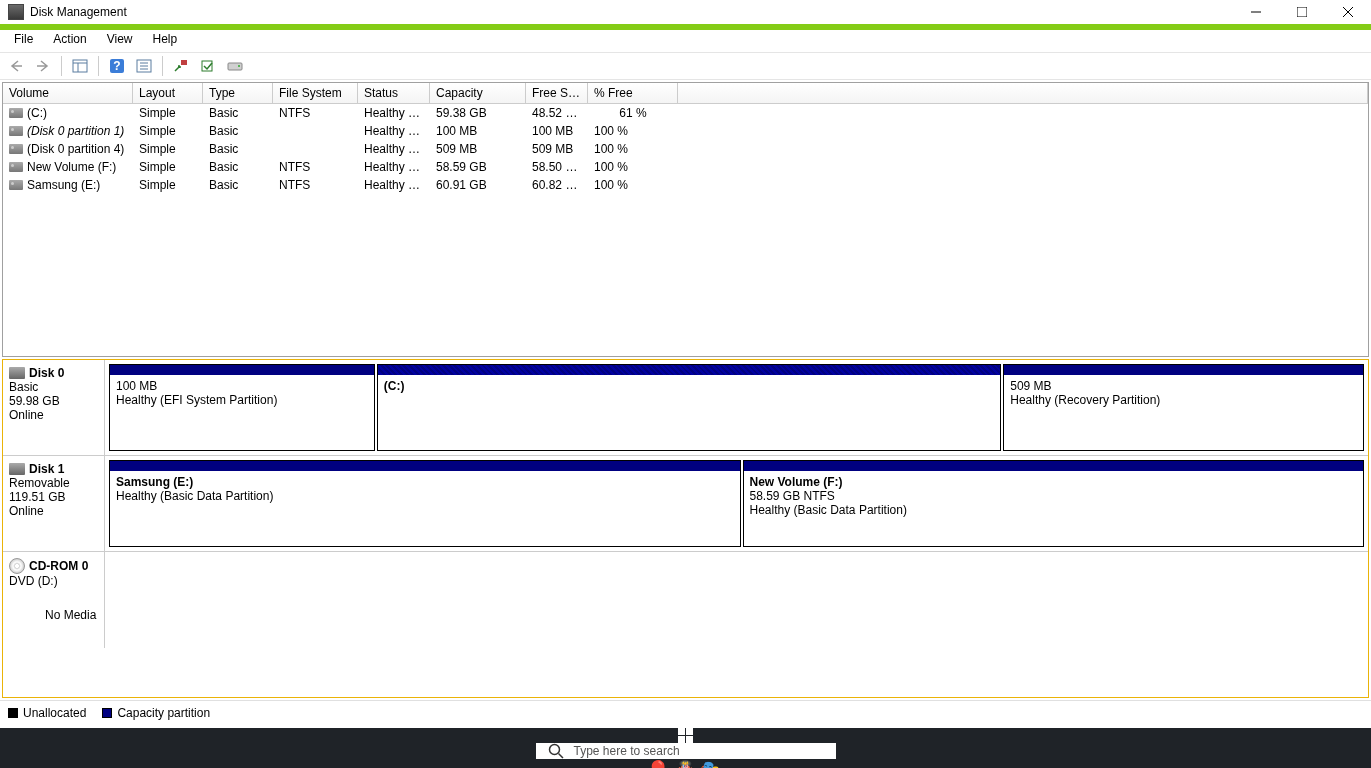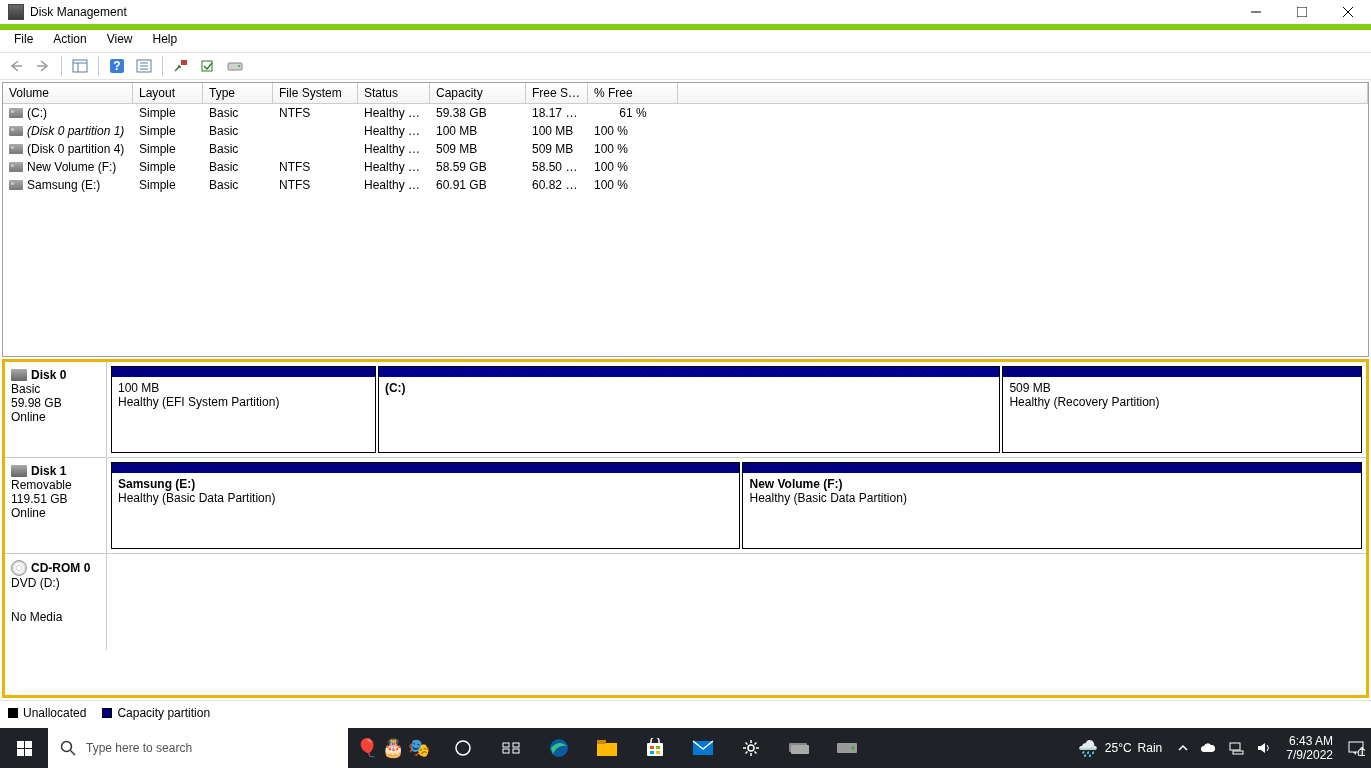--- a/index.html
+++ b/index.html
@@ -27,21 +27,21 @@
 .vl-header .col { border: 1px solid #ccc; border-top: none; border-left: none; padding: 3px 6px; background: linear-gradient(#fff, #f4f4f4); position: relative; cursor: pointer; white-space: nowrap; overflow: hidden; text-overflow: ellipsis; }
 .vl-body .row { display: flex; height: 18px; align-items: center; }
 .vl-body .row .cell { padding: 1px 6px; white-space: nowrap; overflow: hidden; text-overflow: ellipsis; }
 .vl-body .row .cell.first { display: flex; align-items: center; gap: 4px; }
 .disk-mini-icon { width: 14px; height: 10px; background: linear-gradient(#aaa, #777); border-radius: 1px; flex-shrink: 0; position: relative; }
 .disk-mini-icon::before { content: ""; position: absolute; top: 2px; left: 2px; width: 3px; height: 3px; background: #fff; border-radius: 50%; opacity: .5; }
 
 .vl-pane { height: 252px; overflow: auto; }
 
 
-.graphical { border: 3px solid #eab308; margin: 0 2px 2px 2px; background: #fff; flex: 1; display: flex; flex-direction: column; overflow: auto; }
+.graphical { border: 1px solid #eab308; margin: 0 2px 2px 2px; background: #fff; flex: 1; display: flex; flex-direction: column; overflow: auto; }
 .disk-row { display: flex; border-bottom: 1px solid #ccc; min-height: 96px; }
 .disk-row:last-child { border-bottom: none; }
 .disk-info { width: 102px; border-right: 1px solid #ccc; padding: 6px; background: #fff; display: flex; flex-direction: column; gap: 0; }
 .disk-info .dh { display: flex; align-items: center; gap: 4px; }
 .disk-info .dn { font-weight: bold; }
 .disk-icon { width: 16px; height: 12px; background: linear-gradient(#aaa,#666); border-radius: 1px; }
 .cd-icon { width: 16px; height: 16px; border-radius: 50%; background: radial-gradient(circle, #fff 20%, #cfcfcf 22%, #fff 40%, #d0d0d0 70%); border: 1px solid #999; }
 .disk-partitions { flex: 1; display: flex; padding: 4px; gap: 2px; }
 .partition { border: 1px solid #000; display: flex; flex-direction: column; cursor: pointer; }
 .partition .pbar { height: 10px; background: #000080; }
@@ -50,21 +50,21 @@
 .selected .pbar { background: repeating-linear-gradient(45deg,#000080,#000080 2px,#0000a0 2px,#0000a0 4px); }
 
 
 .legend { height: 24px; display: flex; align-items: center; padding: 0 8px; gap: 16px; border-top: 1px solid #e0e0e0; margin-top: auto; }
 .legend .li { display: flex; align-items: center; gap: 5px; }
 .legend .sw { width: 10px; height: 10px; border: 1px solid #000; }
 
 .statusbar { height: 4px; }
 
 
-.taskbar { height: 40px; background: #1f2328; color: #fff; display: flex; align-items: center; }
+.taskbar { height: 40px; background: #1f2328; color: #fff; display: flex; align-items: center; flex-direction: column; }
 .taskbar .start { width: 48px; height: 40px; display: flex; align-items: center; justify-content: center; cursor: pointer; }
 .win-icon { display: grid; grid-template-columns: 7px 7px; grid-template-rows: 7px 7px; gap: 1px; }
 .win-icon div { background: #fff; }
 .taskbar .search { height: 40px; width: 300px; background: #fff; color: #555; display: flex; align-items: center; padding: 0 12px; gap: 10px; cursor: text; }
 .taskbar .search svg { color: #333; }
 .taskbar .tbi { width: 48px; height: 40px; display: flex; align-items: center; justify-content: center; cursor: pointer; }
 .taskbar .rbi { height: 40px; padding: 0 6px; display: flex; align-items: center; cursor: pointer; color: #fff; font-size: 12px; }
 .taskbar .weather { display: flex; align-items: center; gap: 6px; padding: 0 10px; }
 .taskbar .clock { text-align: right; padding: 0 8px; line-height: 1.2; font-size: 11px; }
 .spacer { flex: 1; }
@@ -173,21 +173,21 @@
         <div class="row">
           <div class="cell first" style="width: 130px;">
             <div class="disk-mini-icon"></div>
             <span>(C:)</span>
           </div>
           <div class="cell" style="width: 70px;">Simple</div>
           <div class="cell" style="width: 70px;">Basic</div>
           <div class="cell" style="width: 85px;">NTFS</div>
           <div class="cell" style="width: 72px;">Healthy (B...</div>
           <div class="cell" style="width: 96px;">59.38 GB</div>
-          <div class="cell" style="width: 62px;">18.17 GB</div>
+          <div class="cell" style="width: 62px;">48.52 GB</div>
           <div class="cell" style="width: 90px; text-align: center;">61 %</div>
         </div>
         <div class="row">
           <div class="cell first" style="width: 130px; font-style: italic;">
             <div class="disk-mini-icon"></div>
             <span>(Disk 0 partition 1)</span>
           </div>
           <div class="cell" style="width: 70px;">Simple</div>
           <div class="cell" style="width: 70px;">Basic</div>
           <div class="cell" style="width: 85px;"></div>
@@ -288,34 +288,35 @@
           <div class="pbar"></div>
           <div class="pbody">
             <div class="pt">Samsung  (E:)</div>
             <div>Healthy (Basic Data Partition)</div>
           </div>
         </div>
         <div class="partition" style="flex: 620 1 0px;">
           <div class="pbar"></div>
           <div class="pbody">
             <div class="pt">New Volume  (F:)</div>
+            <div>58.59 GB NTFS</div>
             <div>Healthy (Basic Data Partition)</div>
           </div>
         </div>
       </div>
     </div>
     <div class="disk-row">
       <div class="disk-info">
         <div class="dh">
           <div class="cd-icon"></div>
           <span class="dn">CD-ROM 0</span>
         </div>
         <div>DVD (D:)</div>
         <div style="height: 8px;"></div>
-        <div style="margin-top: 12px;">No Media</div>
+        <div style="margin-top: 12px; margin-left: 36px;">No Media</div>
       </div>
       <div class="disk-partitions"></div>
     </div>
   </div>
 
 <div class="legend">
   <div class="li">
     <div class="sw" style="background:#000"></div>
     <span>Unallocated</span>
   </div>

